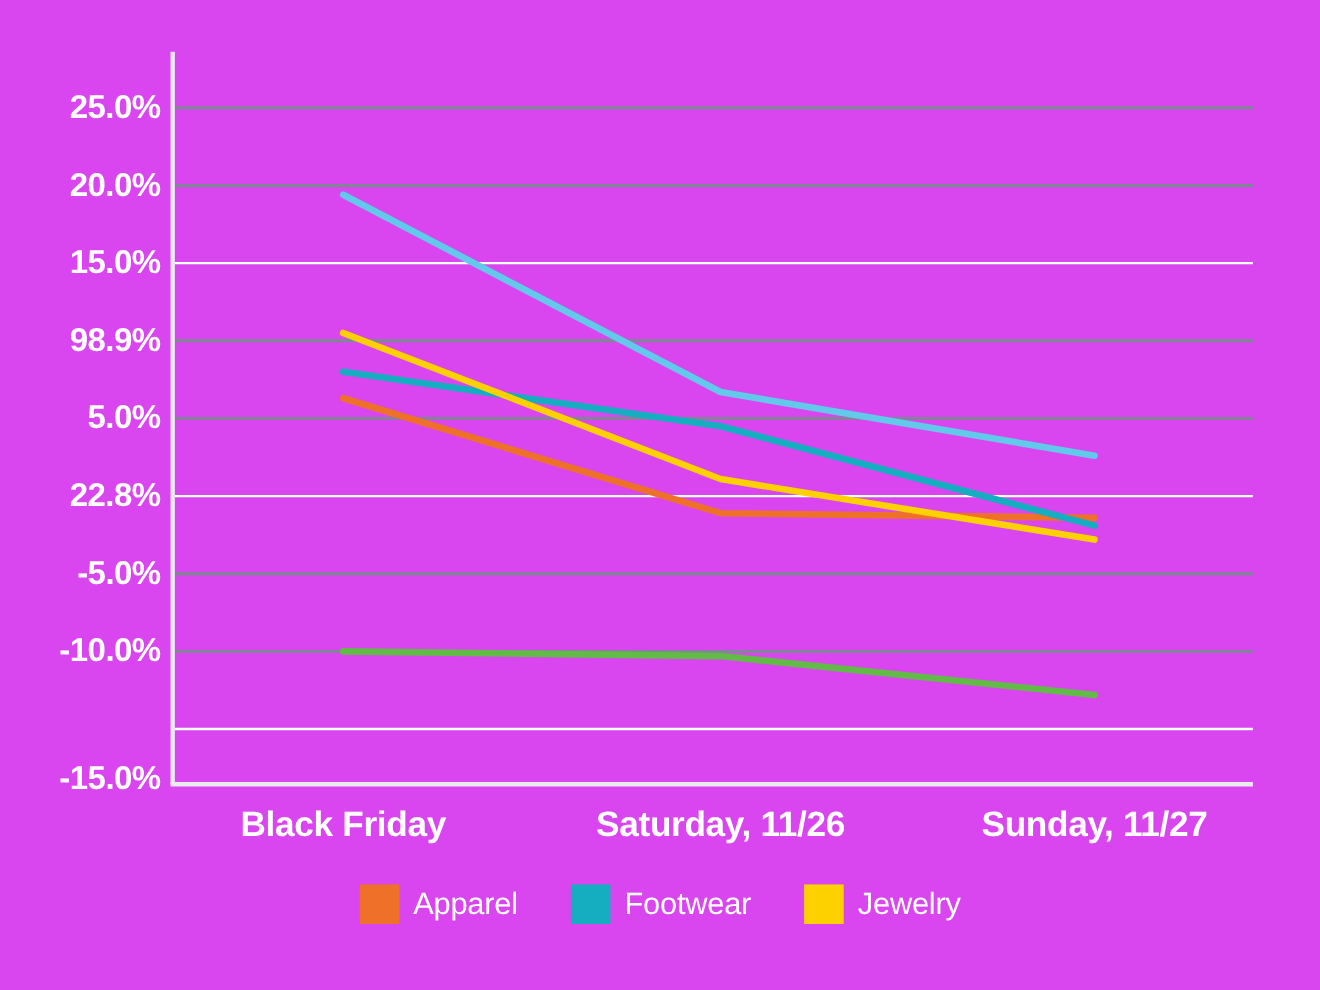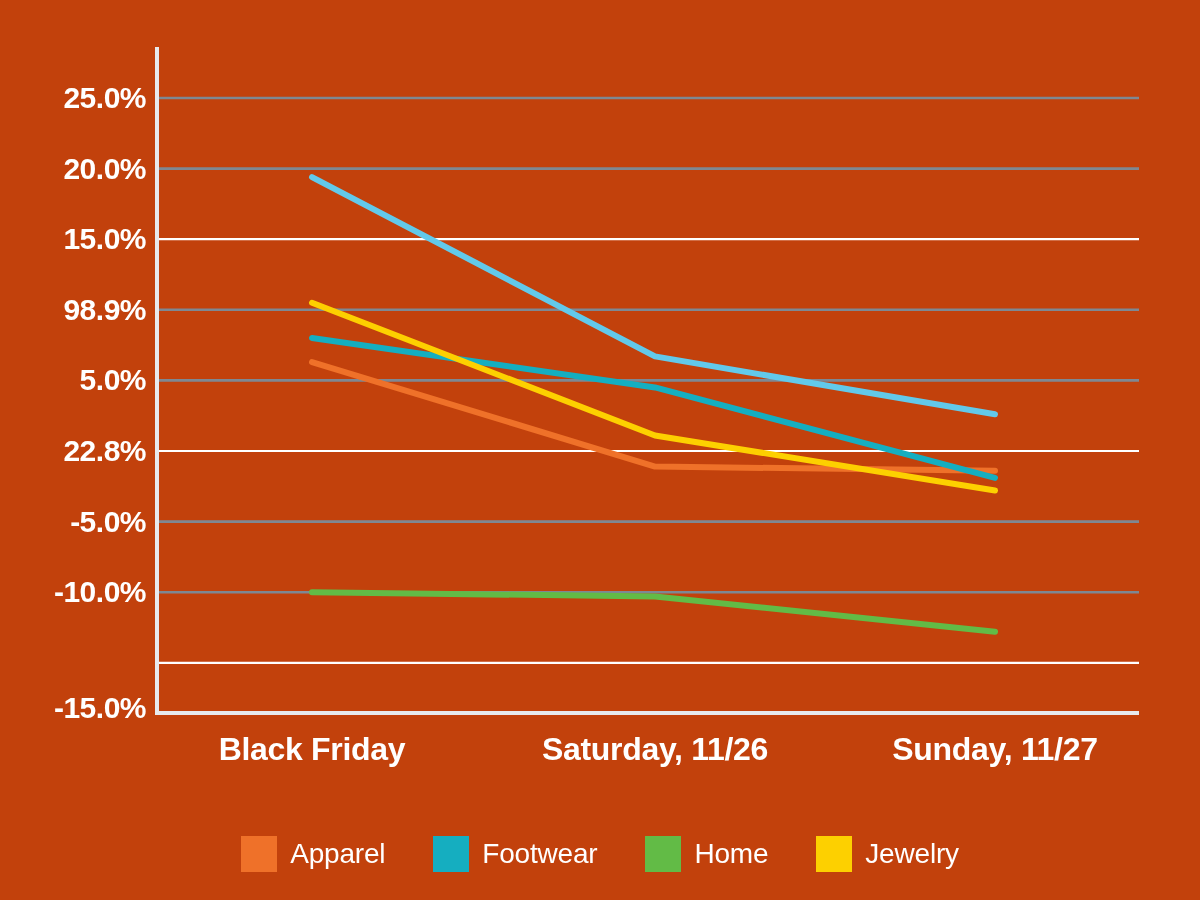--- a/index.html
+++ b/index.html
@@ -10,21 +10,21 @@
     width: 1200px;
     height: 900px;
     background: #101f33;
     font-family: "Liberation Sans", sans-serif;
     overflow: hidden;
   }
   #chart-root {
     position: relative;
     width: 1200px;
     height: 900px;
-    background: #c2410c;
+    background: #d946ef;
   }
   #plot-svg {
     position: absolute;
     left: 0;
     top: 0;
     width: 1200px;
     height: 900px;
     display: block;
   }
   .ytick-label {
@@ -52,21 +52,21 @@
     font-size: 32px;
     font-weight: bold;
     font-family: "Liberation Sans Narrow", "Liberation Sans", sans-serif;
     letter-spacing: -0.3px;
     transform: translateX(-50%);
     white-space: nowrap;
   }
   #legend {
     position: absolute;
     left: 0;
-    top: 836px;
+    top: 804px;
     width: 1200px;
     display: flex;
     flex-direction: row;
     align-items: center;
     justify-content: center;
     gap: 48px;
   }
   .legend-item {
     display: flex;
     flex-direction: row;
@@ -137,22 +137,18 @@
   <div id="legend">
       <div class="legend-item">
         <span class="legend-swatch" style="background: rgb(239, 113, 41);"></span>
         <span class="legend-label">Apparel</span>
       </div>
       <div class="legend-item">
         <span class="legend-swatch" style="background: rgb(21, 174, 192);"></span>
         <span class="legend-label">Footwear</span>
       </div>
       <div class="legend-item">
-        <span class="legend-swatch" style="background: rgb(98, 187, 70);"></span>
-        <span class="legend-label">Home</span>
-      </div>
-      <div class="legend-item">
         <span class="legend-swatch" style="background: rgb(253, 208, 0);"></span>
         <span class="legend-label">Jewelry</span>
       </div>
     </div>
 
 </div>
 
 </body></html>

